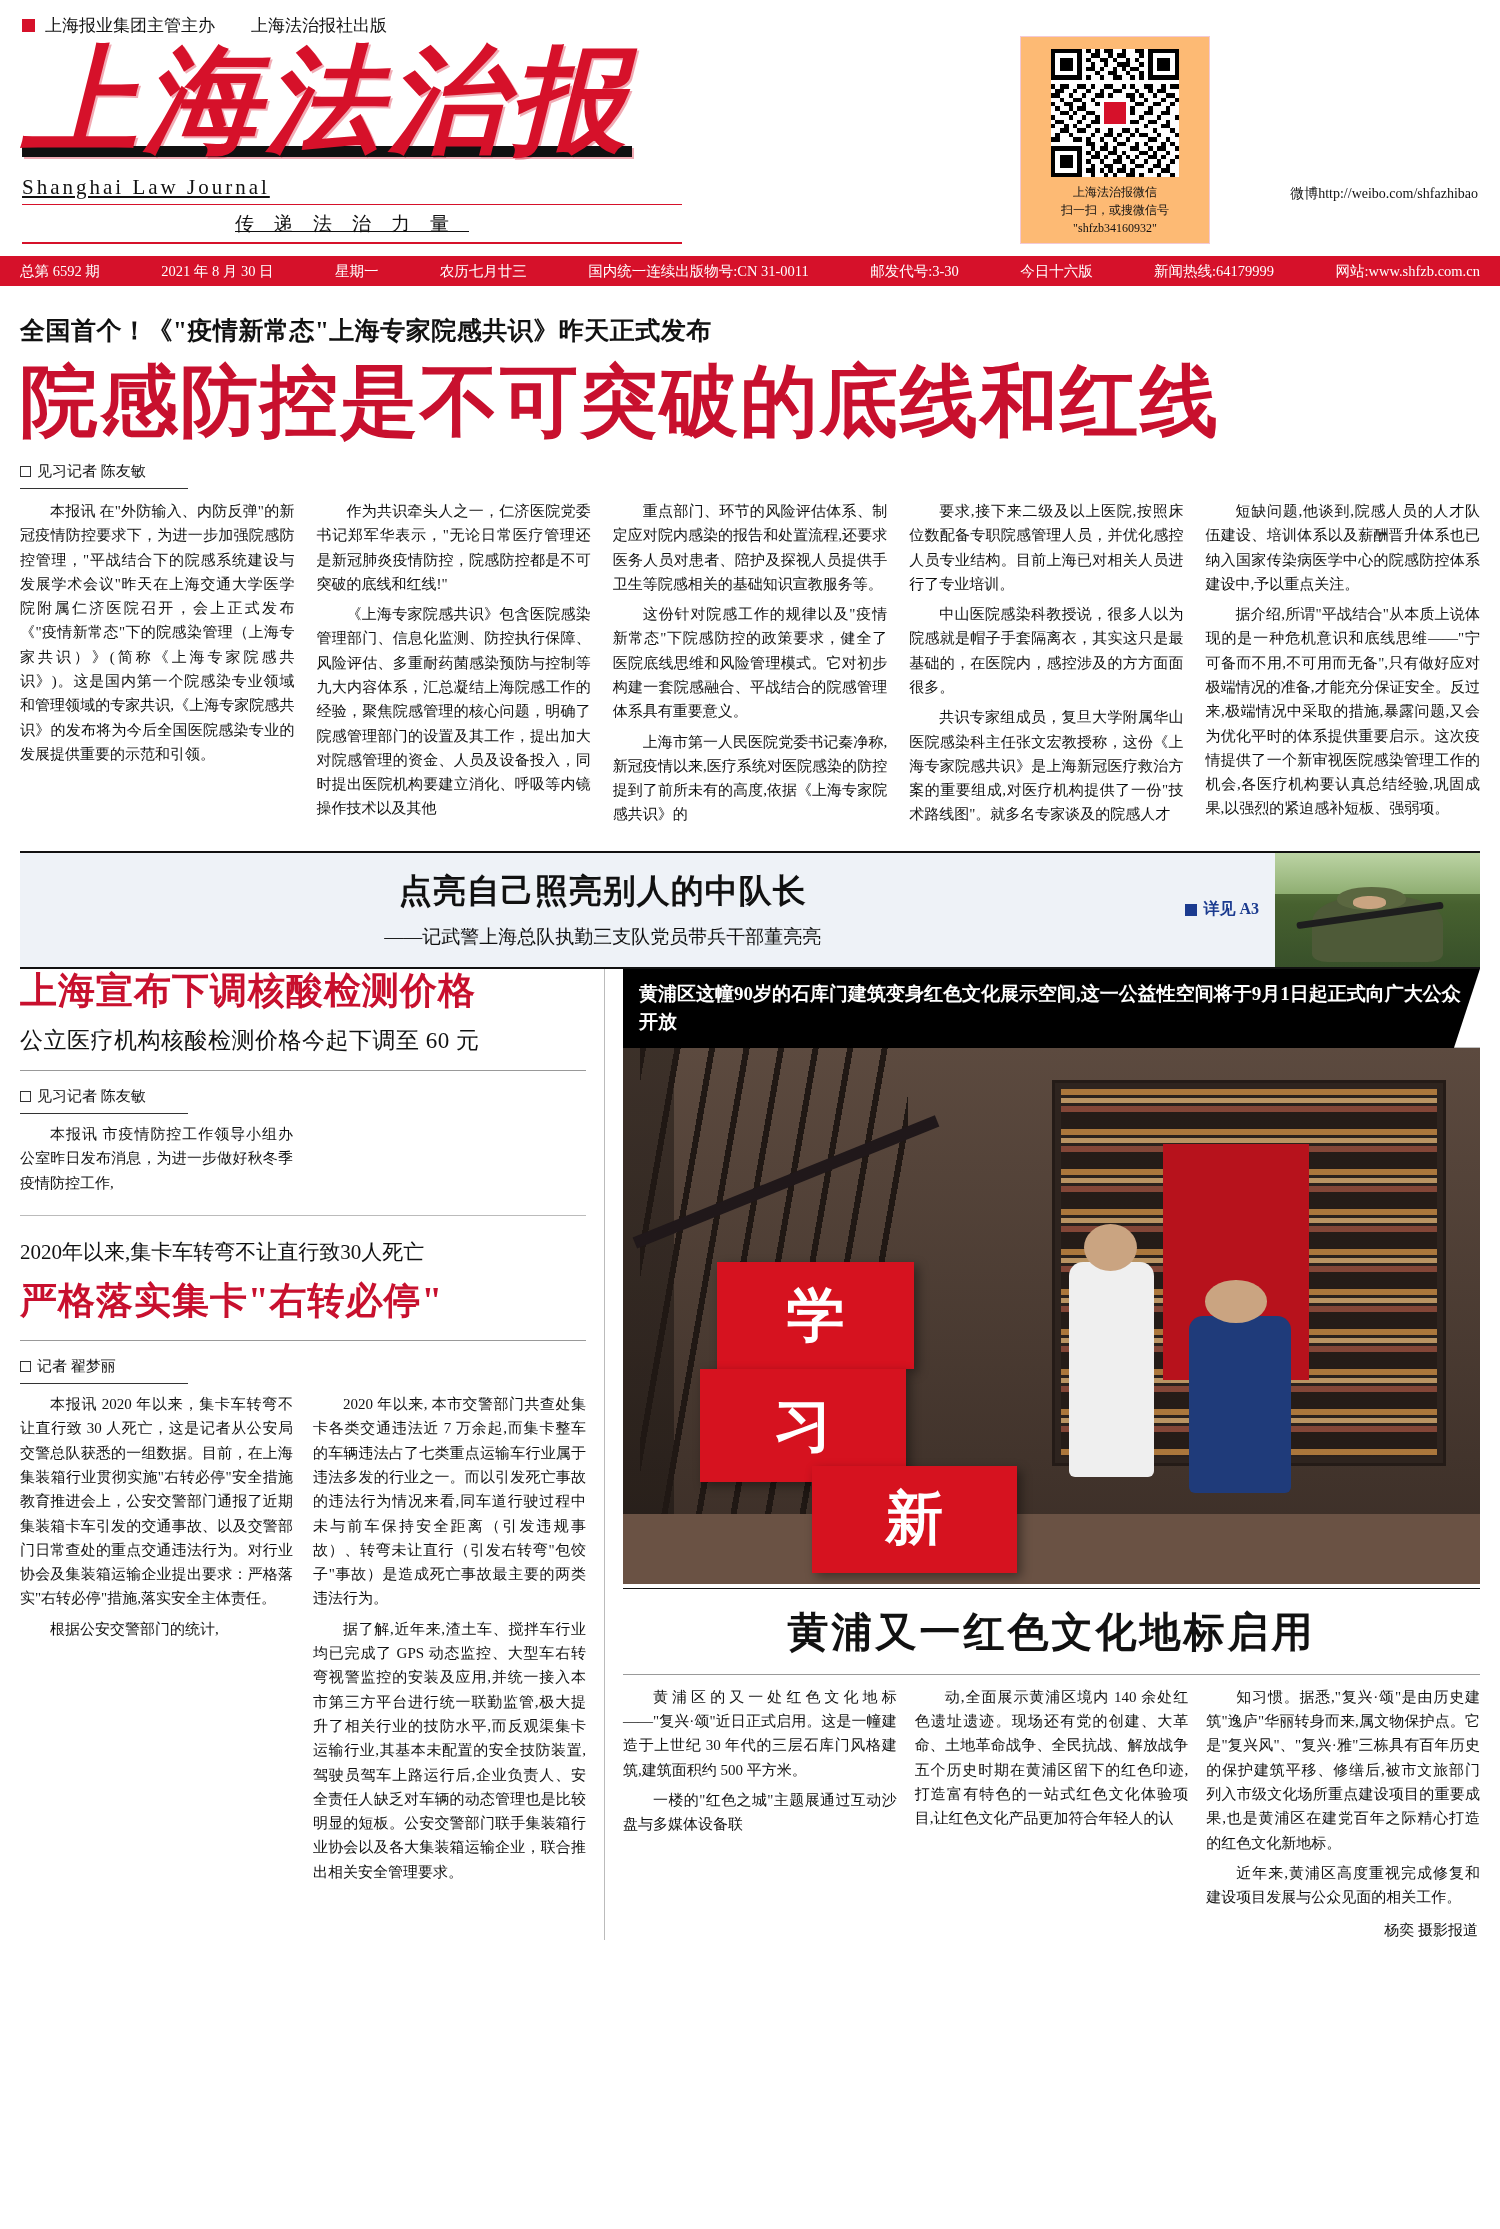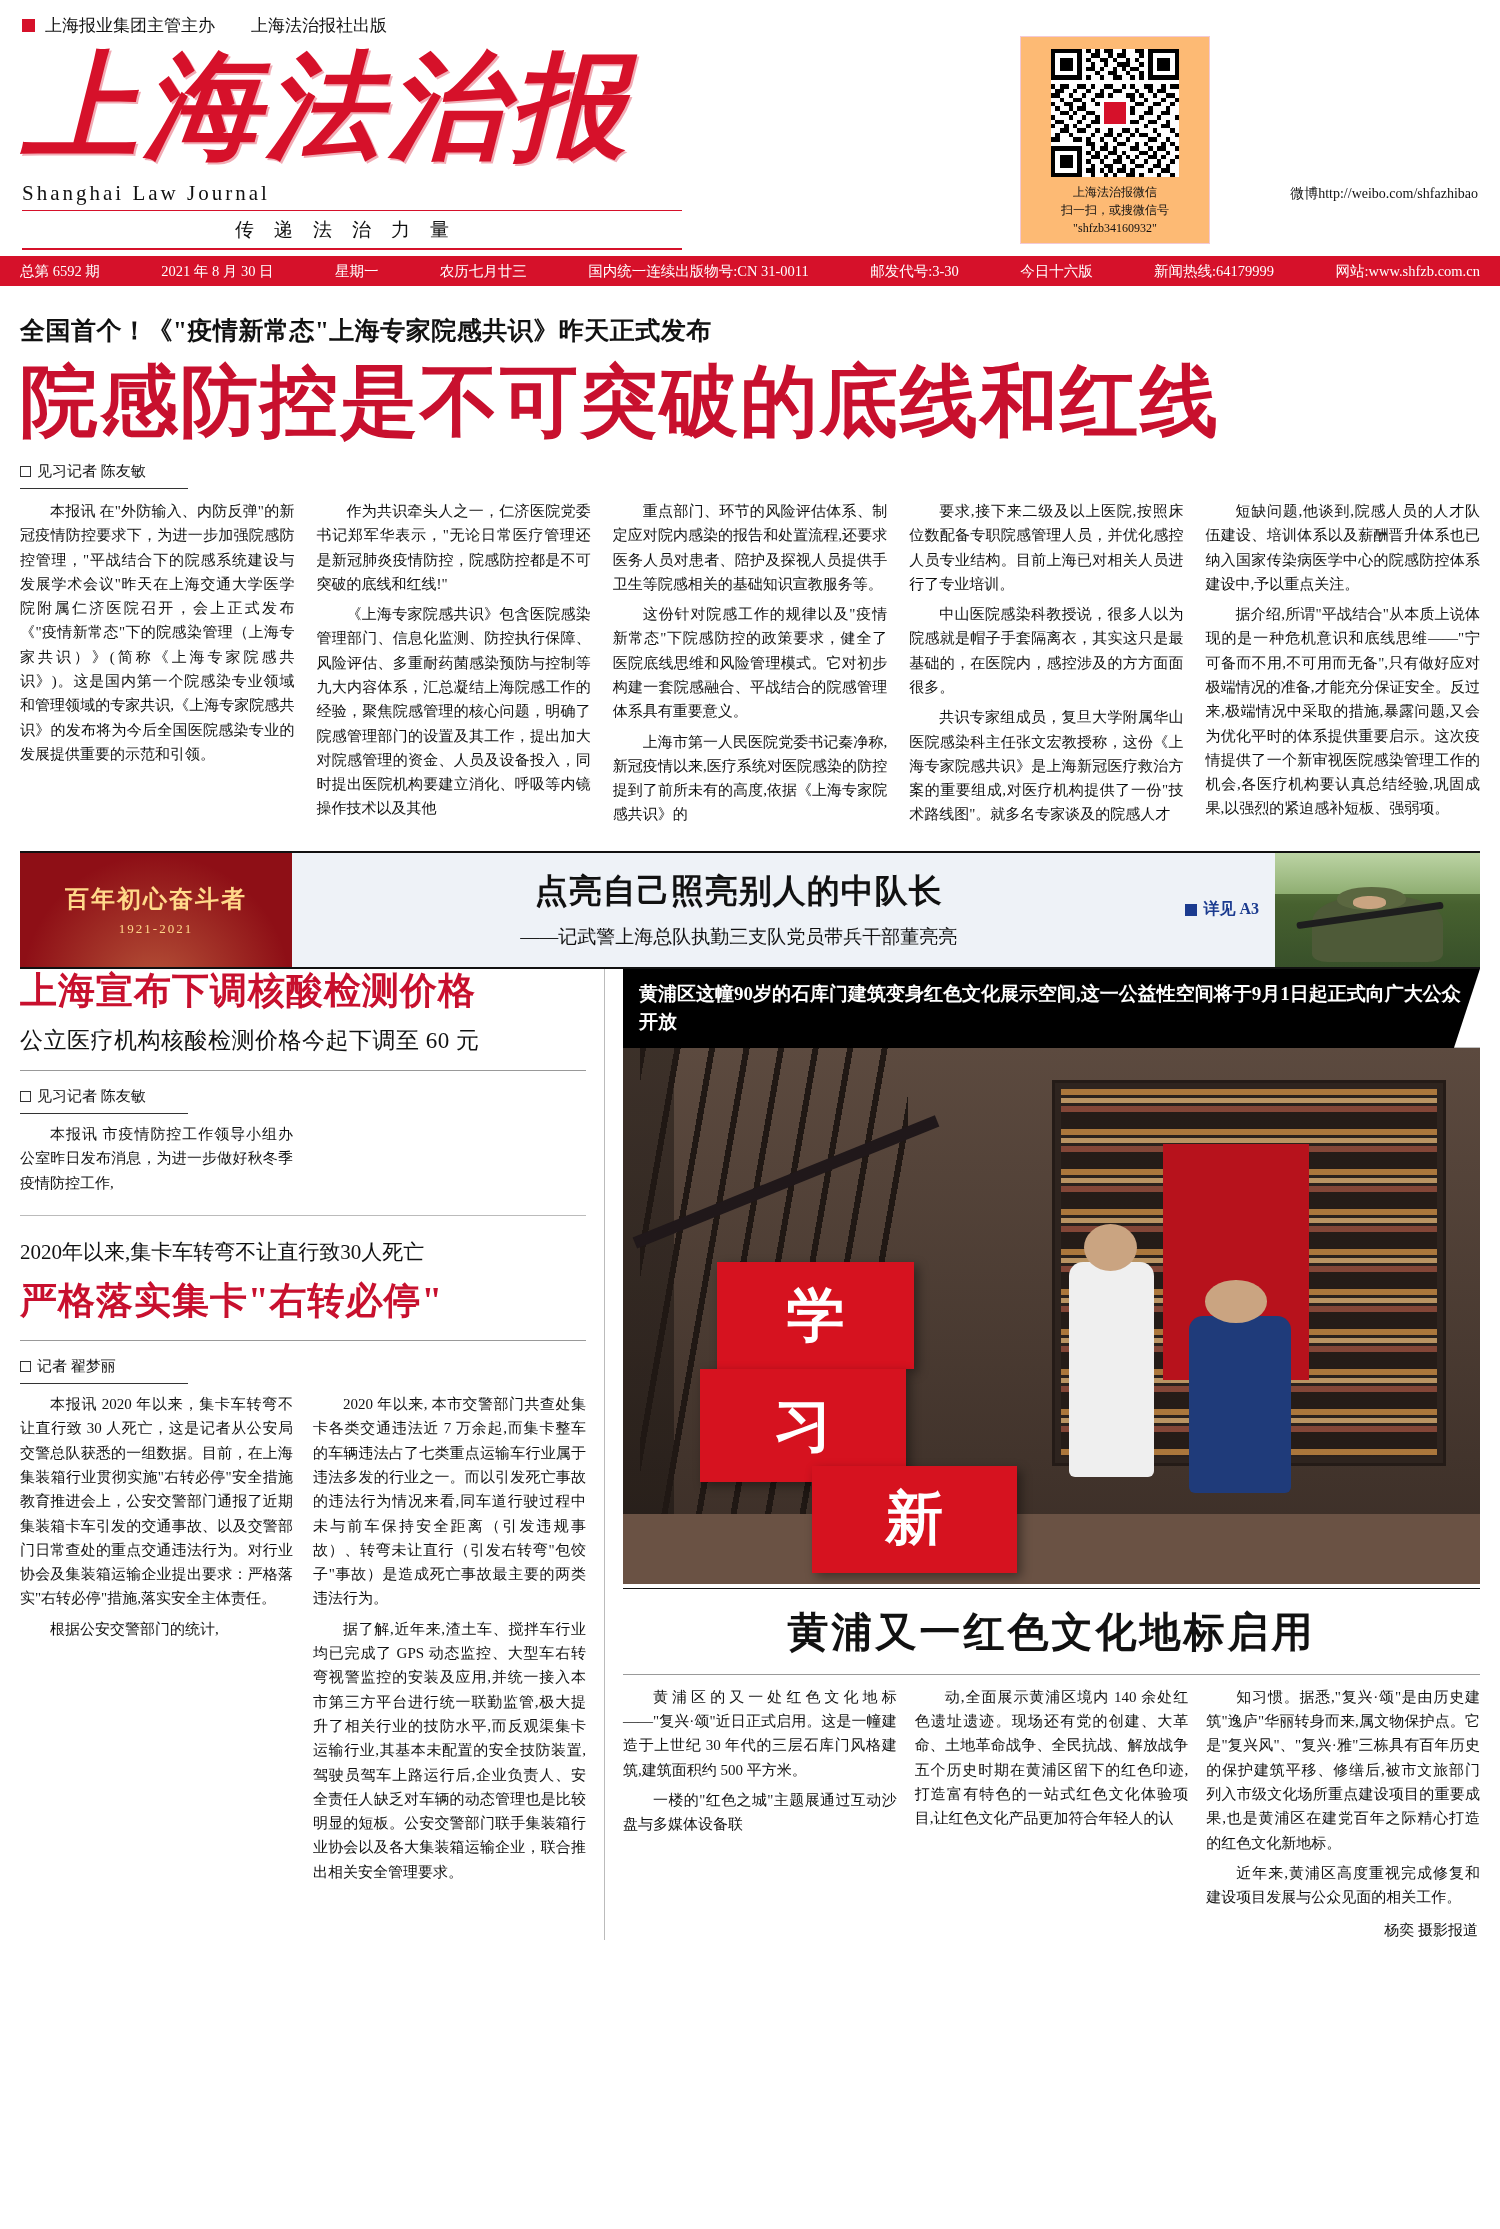--- a/index.html
+++ b/index.html
@@ -11,21 +11,21 @@
     color: #111;
   }
   .page { width: 1500px; height: 2229px; position: relative; overflow: hidden; }
 
   
   .masthead { padding: 14px 22px 0 22px; position: relative; height: 300px; }
   .pub-line { font-size: 17px; color: #111; display: flex; align-items: center; gap: 10px; }
   .pub-square { width: 13px; height: 13px; background: #d6112a; display: inline-block; }
   .pub-line .sep { display: inline-block; width: 16px; }
 
-  .logo-wrap { margin-top: 6px; width: 690px; }
+  .logo-wrap { margin-top: 0; width: 690px; text-decoration: underline; }
   .logo-cn {
     font-family: "Liberation Serif", serif;
     font-weight: bold;
     font-size: 116px;
     line-height: 1.12;
     color: #d6112a;
     letter-spacing: 6px;
     font-style: italic;
     text-shadow: 2px 2px 0 rgba(214,17,42,0.35);
     white-space: nowrap;
@@ -494,27 +494,20 @@
       <p>中山医院感染科教授说，很多人以为院感就是帽子手套隔离衣，其实这只是最基础的，在医院内，感控涉及的方方面面很多。</p>
       <p>共识专家组成员，复旦大学附属华山医院感染科主任张文宏教授称，这份《上海专家院感共识》是上海新冠医疗救治方案的重要组成,对医疗机构提供了一份"技术路线图"。就多名专家谈及的院感人才</p>
     </div>
     <div class="col">
       <p>短缺问题,他谈到,院感人员的人才队伍建设、培训体系以及薪酬晋升体系也已纳入国家传染病医学中心的院感防控体系建设中,予以重点关注。</p>
       <p>据介绍,所谓"平战结合"从本质上说体现的是一种危机意识和底线思维——"宁可备而不用,不可用而无备",只有做好应对极端情况的准备,才能充分保证安全。反过来,极端情况中采取的措施,暴露问题,又会为优化平时的体系提供重要启示。这次疫情提供了一个新审视医院感染管理工作的机会,各医疗机构要认真总结经验,巩固成果,以强烈的紧迫感补短板、强弱项。</p>
     </div>
   </div>
 
   <div class="promo">
-    <div class="promo-badge">
-      <div class="ray"></div>
-      <div style="position:relative">
-        <div class="b1">百年初心奋斗者</div>
-        <div class="b2">1921-2021</div>
-      </div>
-    </div>
     <div class="promo-mid">
       <div class="promo-title">点亮自己照亮别人的中队长</div>
       <div class="promo-sub">——记武警上海总队执勤三支队党员带兵干部董亮亮</div>
     </div>
     <div class="promo-more">
       <span class="sq"></span>
       <span>详见 A3</span>
     </div>
     <div class="promo-photo">
       <div class="ph soldier-bg">

